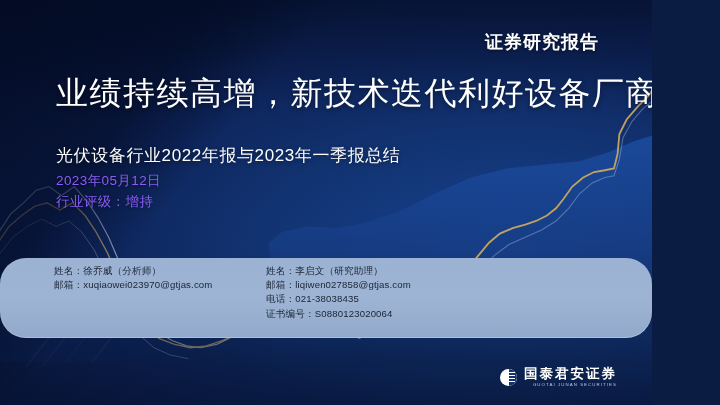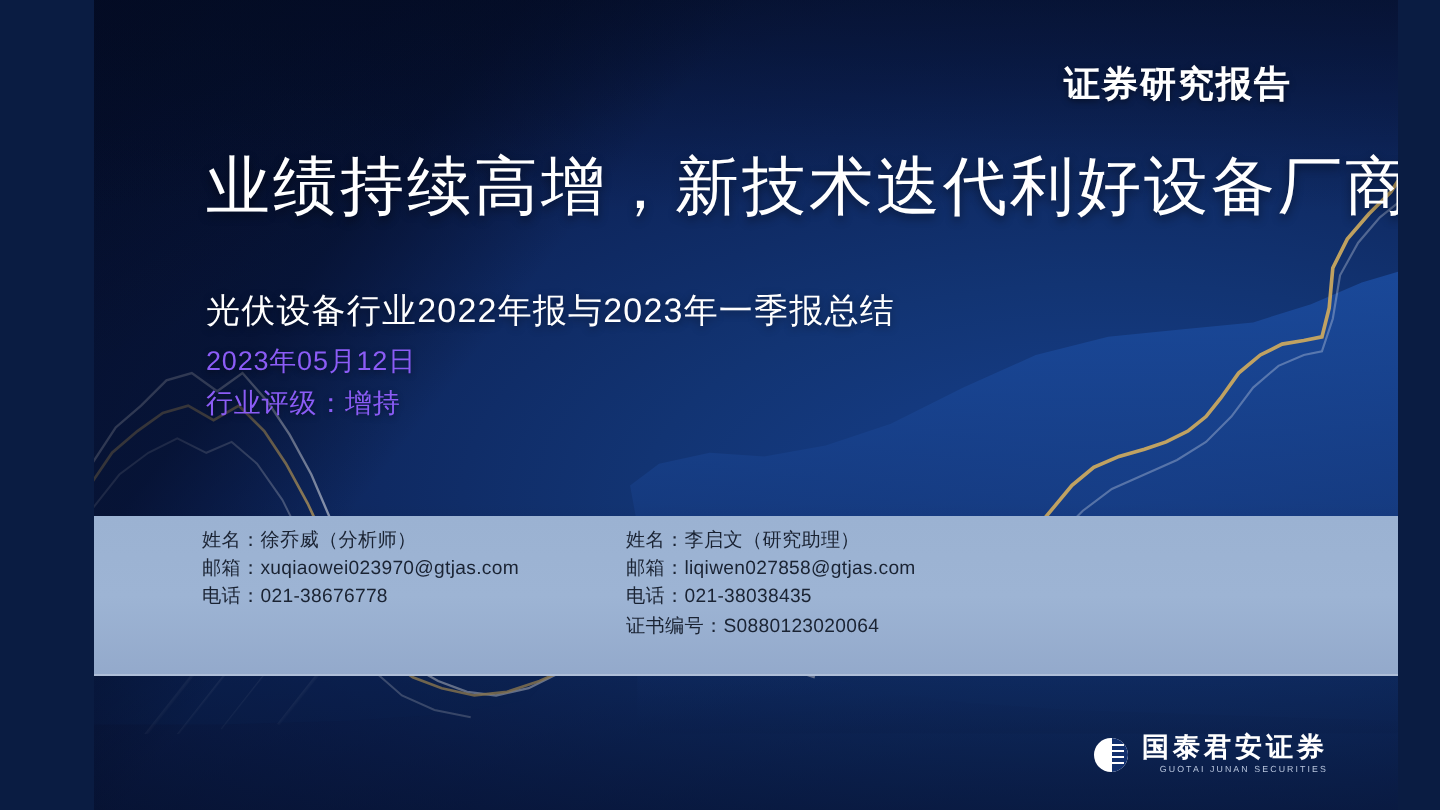--- a/index.html
+++ b/index.html
@@ -2,21 +2,20 @@
 <html><head>
 <meta charset="utf-8">
 <style>
   html,body{margin:0;padding:0;background:#0a1c42;}
   #cover{
     position:relative;
     width:652px;height:405px;
     overflow:hidden;
     font-family:"Liberation Sans","DejaVu Sans",sans-serif;
     background:#0e2152;
-    margin-left:47px;
   }
 
   
   .bg-base{
     position:absolute;inset:0;
     background:
       radial-gradient(120% 90% at 78% 62%, #17418f 0%, #123473 30%, #0d2358 58%, #0a1942 82%, #081536 100%);
   }
   .bg-diag{
     position:absolute;inset:0;
@@ -58,20 +57,21 @@
     color:#8b5cf6;font-size:13.5px;line-height:21px;
     letter-spacing:.4px;white-space:nowrap;
     text-shadow:0 1px 3px rgba(0,0,0,.45);
   }
 
   
   .band{
     position:absolute;left:0;right:0;top:258px;height:80px;
     background:linear-gradient(180deg,#9bb2d2 0%,#9db4d4 50%,#93a9cb 100%);
     box-shadow:inset 0 -1px 0 rgba(255,255,255,.25);
+    border-radius:26px;
   }
   .band-inner{position:absolute;inset:0;}
   .contact{
     position:absolute;top:6px;
     color:#1a2333;font-size:9.6px;line-height:14.2px;
     letter-spacing:.15px;white-space:nowrap;
   }
   .contact.left{left:54px;}
   .contact.right{left:266px;}
   .contact .row{display:block;}
@@ -188,23 +188,20 @@
   <div class="band">
     <div class="band-inner">
 
       <div class="contact left">
         <div class="row">
           <span class="k">姓名：</span><span class="v">徐乔威（分析师）</span>
         </div>
         <div class="row">
           <span class="k">邮箱：</span><span class="v">xuqiaowei023970@gtjas.com</span>
         </div>
-        <div class="row">
-          <span class="k">电话：</span><span class="v">021-38676778</span>
-        </div>
       </div>
 
       <div class="contact right">
         <div class="row">
           <span class="k">姓名：</span><span class="v">李启文（研究助理）</span>
         </div>
         <div class="row">
           <span class="k">邮箱：</span><span class="v">liqiwen027858@gtjas.com</span>
         </div>
         <div class="row">

